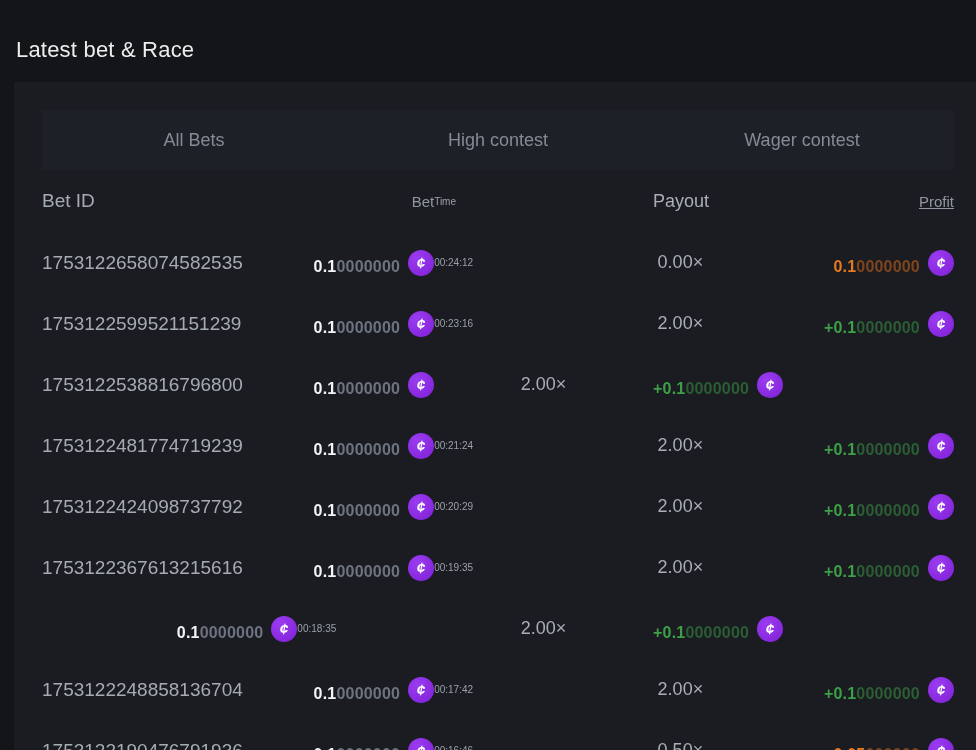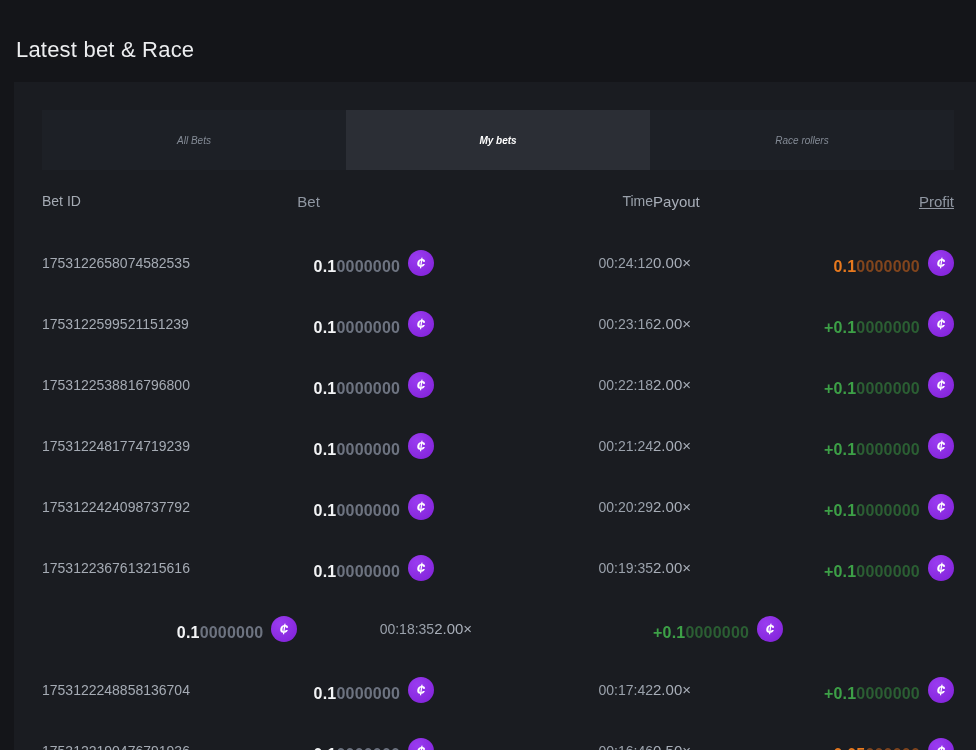--- a/index.html
+++ b/index.html
@@ -49,47 +49,46 @@
     display: flex;
     width: 100%; height: 60px;
     background: var(--tabbar-bg);
   }
   .tab {
     flex: 1 1 0;
     display: flex; align-items: center; justify-content: center;
     background: transparent;
     border: none;
     font-family: inherit;
-    font-size: 10px;
+    font-size: 18px;
     font-weight: 500;
     color: var(--tab-text);
     cursor: pointer;
-    font-style: italic;
   }
   .tab.active {
     background: var(--active-tab-bg);
     color: var(--active-tab-text);
     font-weight: 700;
   }
   .grid-row {
     display: grid;
     grid-template-columns: 28% 15% 24% 6% 27%;
     align-items: center;
   }
   .table-header { height: 62px; }
   .table-header .cell {
     font-size: 15px;
     color: var(--header-text);
   }
   .bet-row { height: 61px; }
   .cell { white-space: nowrap; }
-  .cell.id      { text-align: left;  font-size: 14px; color: var(--id-text); }
+  .cell.id      { text-align: left;  font-size: 19px; color: var(--id-text); }
   .cell.bet     { text-align: right; }
-  .cell.time    { text-align: right; font-size: 14px; color: var(--time-text); }
-  .cell.payout  { font-size: 15px; color: var(--payout-text); }
+  .cell.time    { text-align: left; font-size: 10px; color: var(--time-text); }
+  .cell.payout  { text-align: center; font-size: 18px; color: var(--payout-text); }
   .cell.profit  { text-align: right; }
   .amount {
     display: inline-flex;
     align-items: flex-end;
     justify-content: flex-end;
     font-size: 16px;
     font-weight: 700;
     letter-spacing: 0.2px;
   }
   .amt-main { color: var(--amount-bright); }
@@ -115,27 +114,27 @@
 </style>
 </head>
 <body>
 
 <h1 class="page-title">Latest bet &amp; Race</h1>
 
 <div class="panel">
 
   <div class="tabbar">
     <button class="tab">All Bets</button>
-    <button class="tab active">My bets</button>
-    <button class="tab">Race rollers</button>
+    <button class="tab">High contest</button>
+    <button class="tab">Wager contest</button>
   </div>
 
   <div class="grid-row table-header">
     <div class="cell id">Bet ID</div>
-    <div class="cell bet" style="text-align:left;">Bet</div>
+    <div class="cell bet" style="text-align:right;">Bet</div>
     <div class="cell time">Time</div>
     <div class="cell payout">Payout</div>
     <div class="cell profit" style="font-size:15px;color:var(--header-text);text-decoration:underline;">Profit</div>
   </div>
 
   <div id="rows-container">
   <div class="grid-row bet-row">
     <div class="cell id">1753122658074582535</div>
     <div class="cell bet">
       <span class="amount">
@@ -187,21 +186,20 @@
     <div class="cell id">1753122538816796800</div>
     <div class="cell bet">
       <span class="amount">
         <span class="amt-main">0.1</span>
             <span class="amt-dim">0000000</span>
         <span class="coin">
               <span class="coin-glyph">¢</span>
             </span>
       </span>
     </div>
-    <div class="cell time">00:22:18</div>
     <div class="cell payout">2.00×</div>
     <div class="cell profit win">
       <span class="amount">
         <span class="amt-main">+0.1</span>
             <span class="amt-dim">0000000</span>
         <span class="coin">
               <span class="coin-glyph">¢</span>
             </span>
       </span>
     </div>

